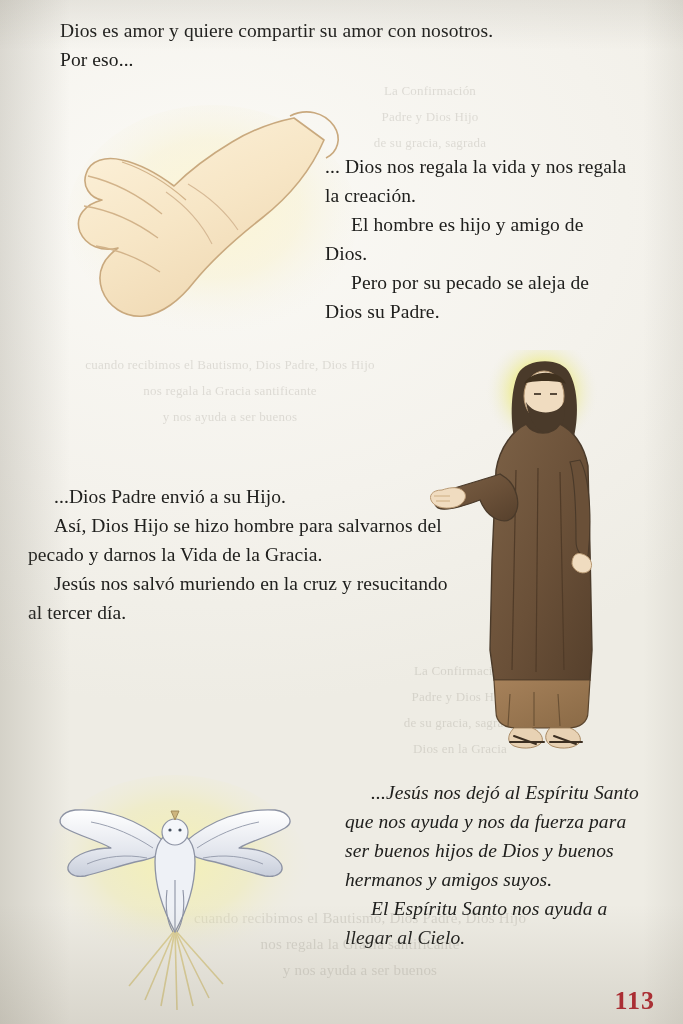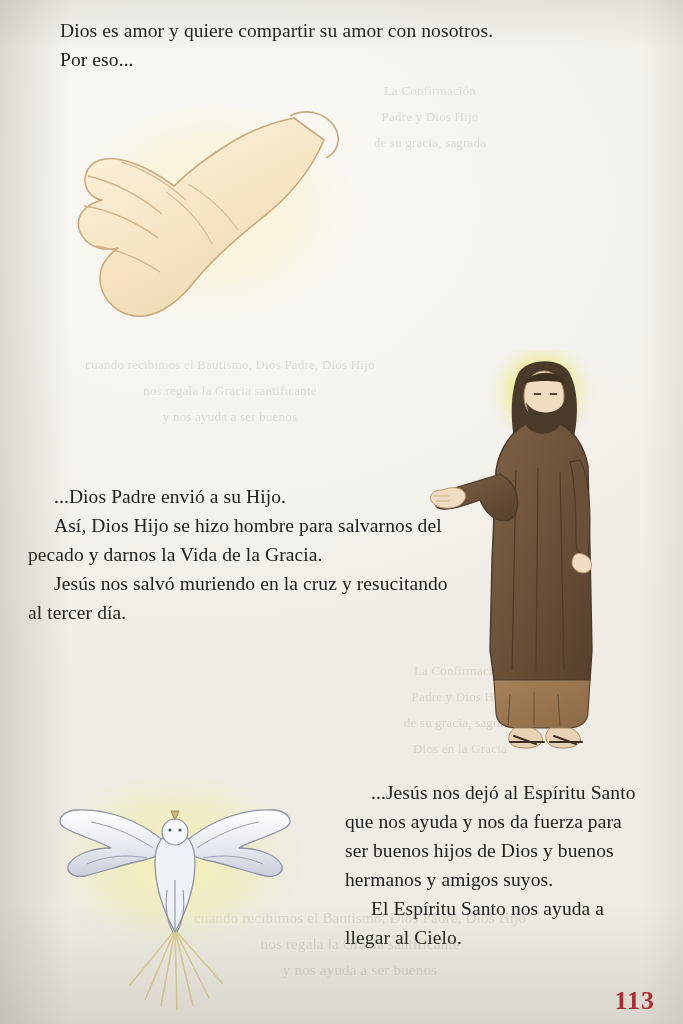--- a/index.html
+++ b/index.html
@@ -68,21 +68,21 @@
   .para p {
     margin: 0;
   }
   .indent {
     text-indent: 26px;
   }
 
   .block-top { left: 60px; top: 16px; width: 560px; }
   .block-hand { left: 325px; top: 152px; width: 305px; }
   .block-jesus { left: 28px; top: 482px; width: 420px; }
-  .block-dove { left: 345px; top: 778px; width: 300px; }
+  .block-dove { left: 345px; top: 778px; width: 300px; font-style: italic; }
 
   .page-number {
     position: absolute;
     right: 28px;
     bottom: 8px;
     font-family: "Liberation Serif", serif;
     font-weight: bold;
     font-size: 26px;
     color: #b2202a;
     letter-spacing: 1px;
@@ -147,20 +147,25 @@
       <path d="M22,106 C48,110 74,122 96,138" fill="none" stroke="#d2b38a" stroke-width="1.3"></path>
       <path d="M34,146 C58,150 80,160 98,172" fill="none" stroke="#d2b38a" stroke-width="1.3"></path>
 
       <path d="M104,92 C124,106 140,124 150,144" fill="none" stroke="#d6b995" stroke-width="1.1"></path>
       <path d="M126,84 C146,96 164,112 176,130" fill="none" stroke="#d6b995" stroke-width="1.1"></path>
 
       <path d="M228,16 C244,8 262,12 272,26 C280,38 276,52 264,58" fill="none" stroke="#c9a97e" stroke-width="1.6"></path>
     </svg>
   </div>
 
+  <div class="para block-hand">
+    <p>... Dios nos regala la vida y nos regala la creación.</p>
+    <p class="indent">El hombre es hijo y amigo de Dios.</p>
+    <p class="indent">Pero por su pecado se aleja de Dios su Padre.</p>
+  </div>
 
   <div class="art art-jesus">
     <svg viewBox="0 0 230 420" width="230" height="420" xmlns="http://www.w3.org/2000/svg">
       <defs>
         <radialGradient id="halo" cx="50%" cy="50%" r="50%">
           <stop offset="0%" stop-color="#f2f08a" stop-opacity="0.95"></stop>
           <stop offset="55%" stop-color="#ecea7e" stop-opacity="0.6"></stop>
           <stop offset="100%" stop-color="#eceae0" stop-opacity="0"></stop>
         </radialGradient>
         <linearGradient id="robe" x1="0%" y1="0%" x2="100%" y2="100%">

